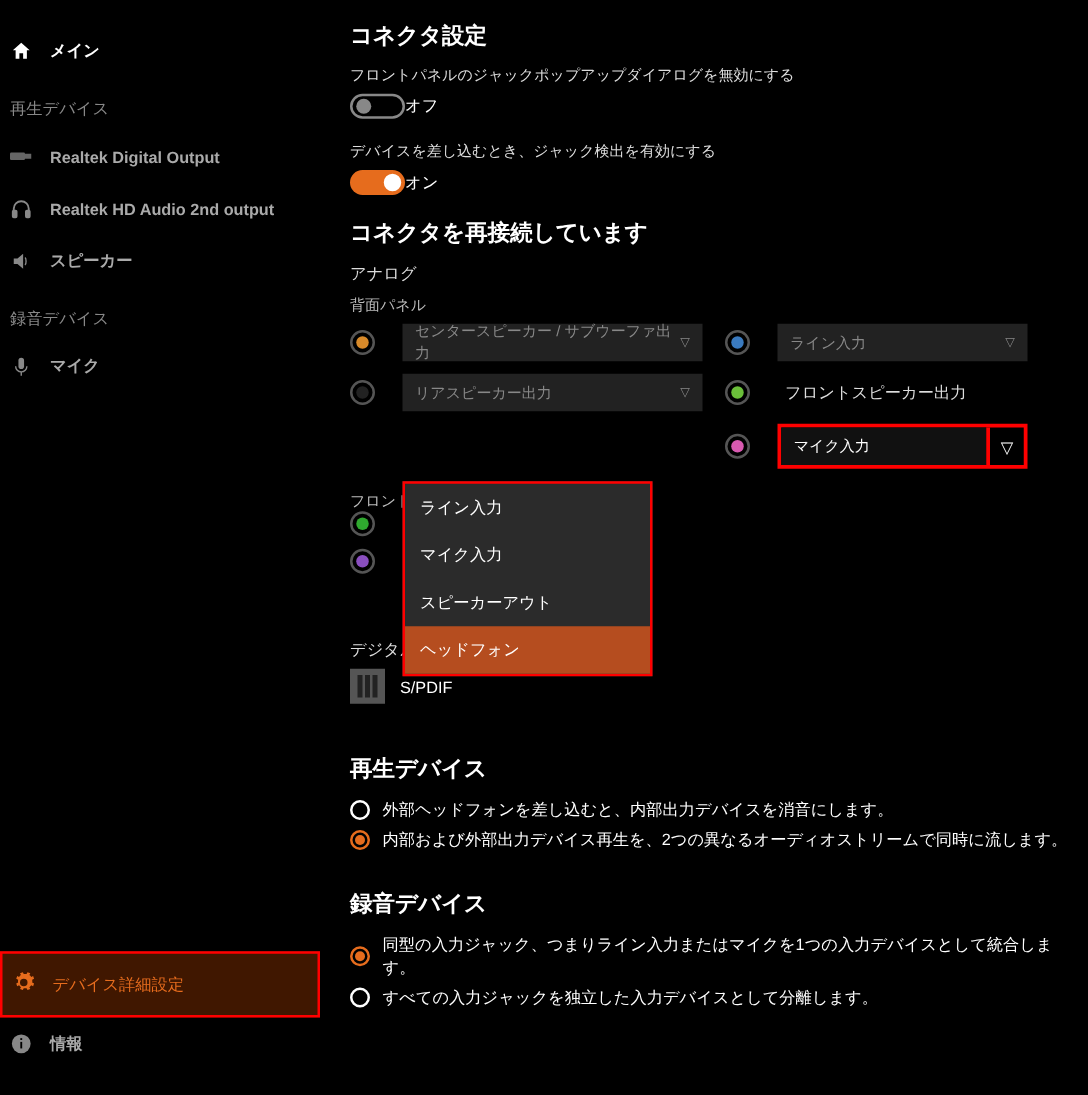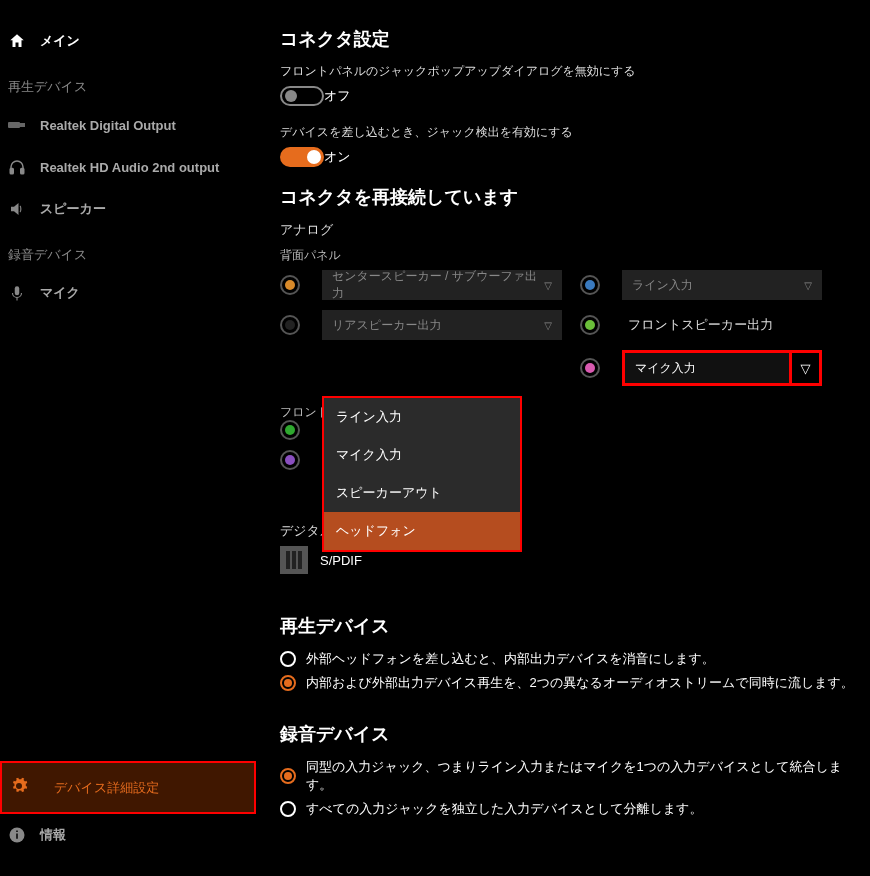--- a/index.html
+++ b/index.html
@@ -34,28 +34,28 @@
     padding: 16px 0 8px 8px;
     font-size: 13px;
   }
   .side-item .ico { width: 18px; height: 18px; display:flex; align-items:center; justify-content:center; flex:0 0 18px;}
   .spacer { flex: 1; }
   .side-active {
     background: #401700;
     color: #e66c1d;
     border: 2px solid #ff0000;
     padding: 14px 0 14px 8px;
-    display:flex; align-items:center; gap:26px;
+    display:flex; align-items:center; gap:14px;
     margin-right:4px;
     cursor:pointer;
   }
   .side-active .ico { color:#e66c1d;}
   .main {
     flex: 1;
-    padding: 27px 10px 20px 20px;
+    padding: 16px 10px 20px 20px;
   }
   h2 { font-size: 18px; font-weight: 600; margin-bottom: 12px; margin-top: 12px;}
   .main > h2:first-child { margin-top: 0;}
   .desc { font-size: 12px; color: #ddd; margin-bottom: 6px; }
   .toggle-row { display:flex; align-items:center; margin-bottom:18px;}
   .toggle {
     width: 44px; height: 20px; border-radius: 10px;
     position: relative; cursor:pointer;
   }
   .toggle.off { border:2px solid #888; }

